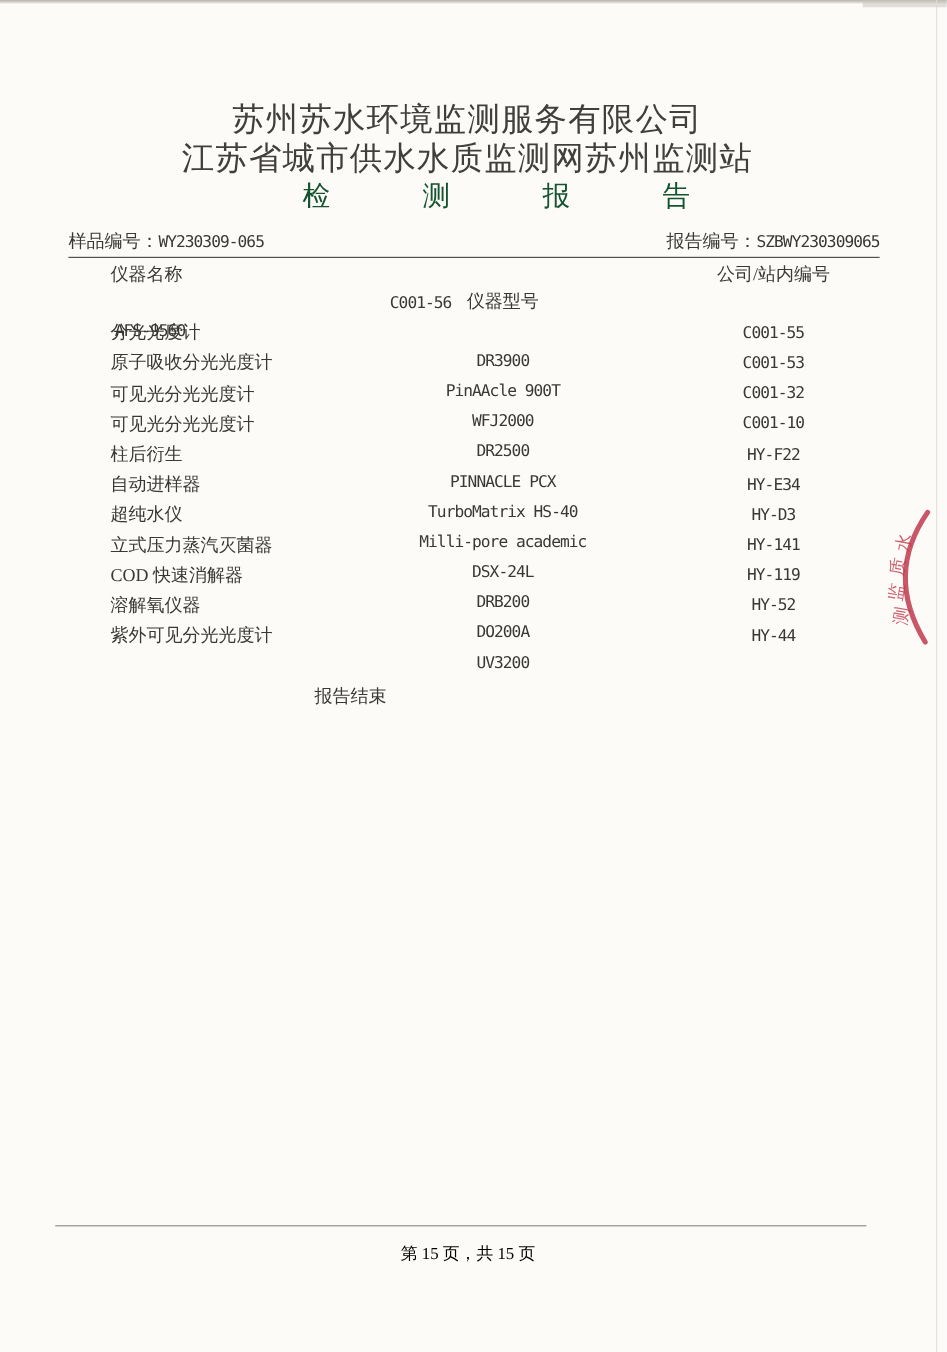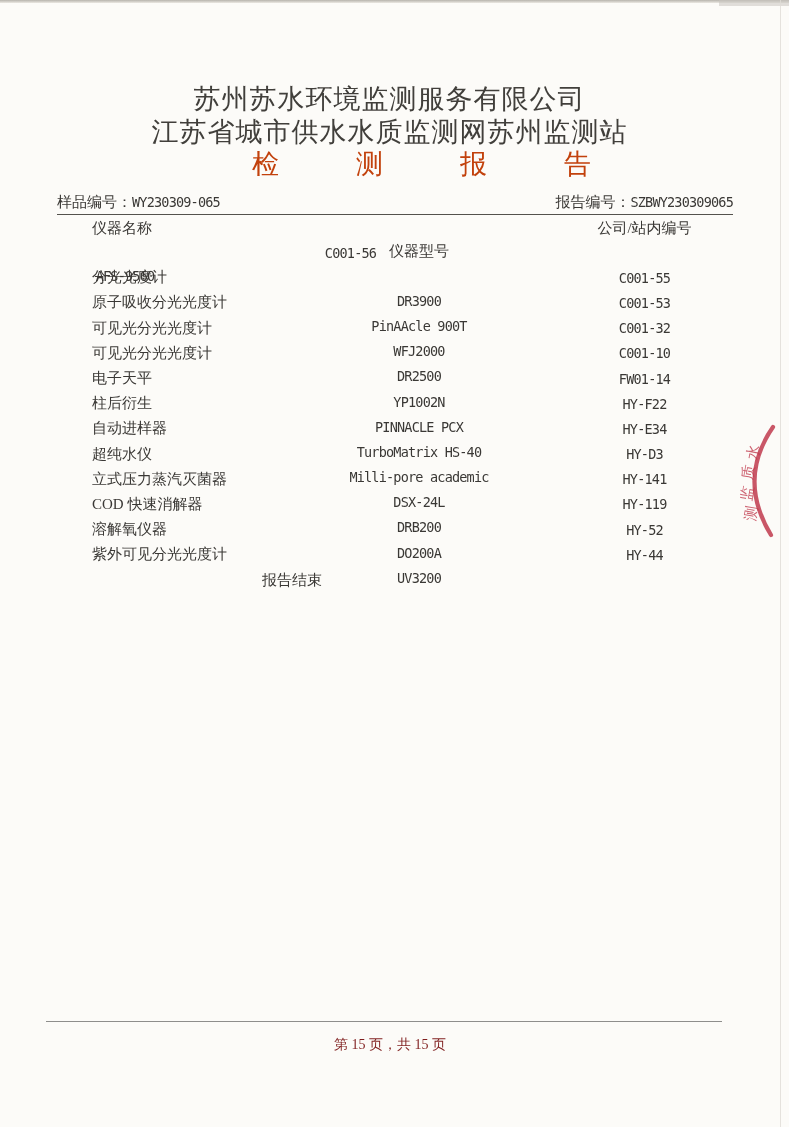--- a/index.html
+++ b/index.html
@@ -23,22 +23,22 @@
     background:#dfdcd6;opacity:.8;}
 
   
   .title{position:absolute;left:0;width:789px;text-align:center;
     transform:translateX(-5px);
     font-size:27px;line-height:30px;letter-spacing:1px;color:#413f3b;white-space:nowrap;}
   .title1{top:84px;}
   .title2{top:117px;}
   .title3{
     position:absolute;top:149px;left:252px;
-    font-size:27px;line-height:30px;letter-spacing:77px;
-    color:#c2410c;white-space:nowrap;}
+    font-size:23px;line-height:30px;letter-spacing:77px;
+    color:#14532d;white-space:nowrap;}
 
   
   .meta-row{
     position:absolute;top:194px;left:57px;width:676px;
     display:flex;justify-content:space-between;align-items:flex-end;
     font-size:15px;line-height:17px;
     border-bottom:1.5px solid #54524d;padding-bottom:3px;}
   .meta-item{white-space:nowrap;}
   .mono{font-family:"DejaVu Sans Mono","Liberation Mono",monospace;
     font-size:13.5px;letter-spacing:-0.8px;white-space:pre;text-align:center;}
@@ -55,21 +55,21 @@
   .report-end{position:absolute;top:571px;left:262px;width:250px;
     text-align:left;font-size:15px;}
 
   
   .stamp{position:absolute;top:423px;left:727px;}
 
   
   .footer-rule{position:absolute;top:1021px;left:46px;width:676px;height:0;
     border-top:1.5px solid #8e8e8c;}
   .footer-text{position:absolute;top:1036px;left:0;width:780px;
-    text-align:center;font-size:14px;color:#7f1d1d;}
+    text-align:center;font-size:14px;color:#000000;}
 </style>
 </head>
 <body>
 
 <div class="page">
 
   <div class="edge-top"></div>
   <div class="edge-top-right"></div>
   <div class="edge-right"></div>
 
@@ -109,25 +109,20 @@
     </div>
       <div class="trow">
       <div class="c1">可见光分光光度计</div>
       <div class="c2 mono">WFJ2000</div>
       <div class="c3 mono">C001-32</div>
     </div>
       <div class="trow">
       <div class="c1">可见光分光光度计</div>
       <div class="c2 mono">DR2500</div>
       <div class="c3 mono">C001-10</div>
-    </div>
-      <div class="trow">
-      <div class="c1">电子天平</div>
-      <div class="c2 mono">YP1002N</div>
-      <div class="c3 mono">FW01-14</div>
     </div>
       <div class="trow">
       <div class="c1">柱后衍生</div>
       <div class="c2 mono">PINNACLE  PCX</div>
       <div class="c3 mono">HY-F22</div>
     </div>
       <div class="trow">
       <div class="c1">自动进样器</div>
       <div class="c2 mono">TurboMatrix HS-40</div>
       <div class="c3 mono">HY-E34</div>

